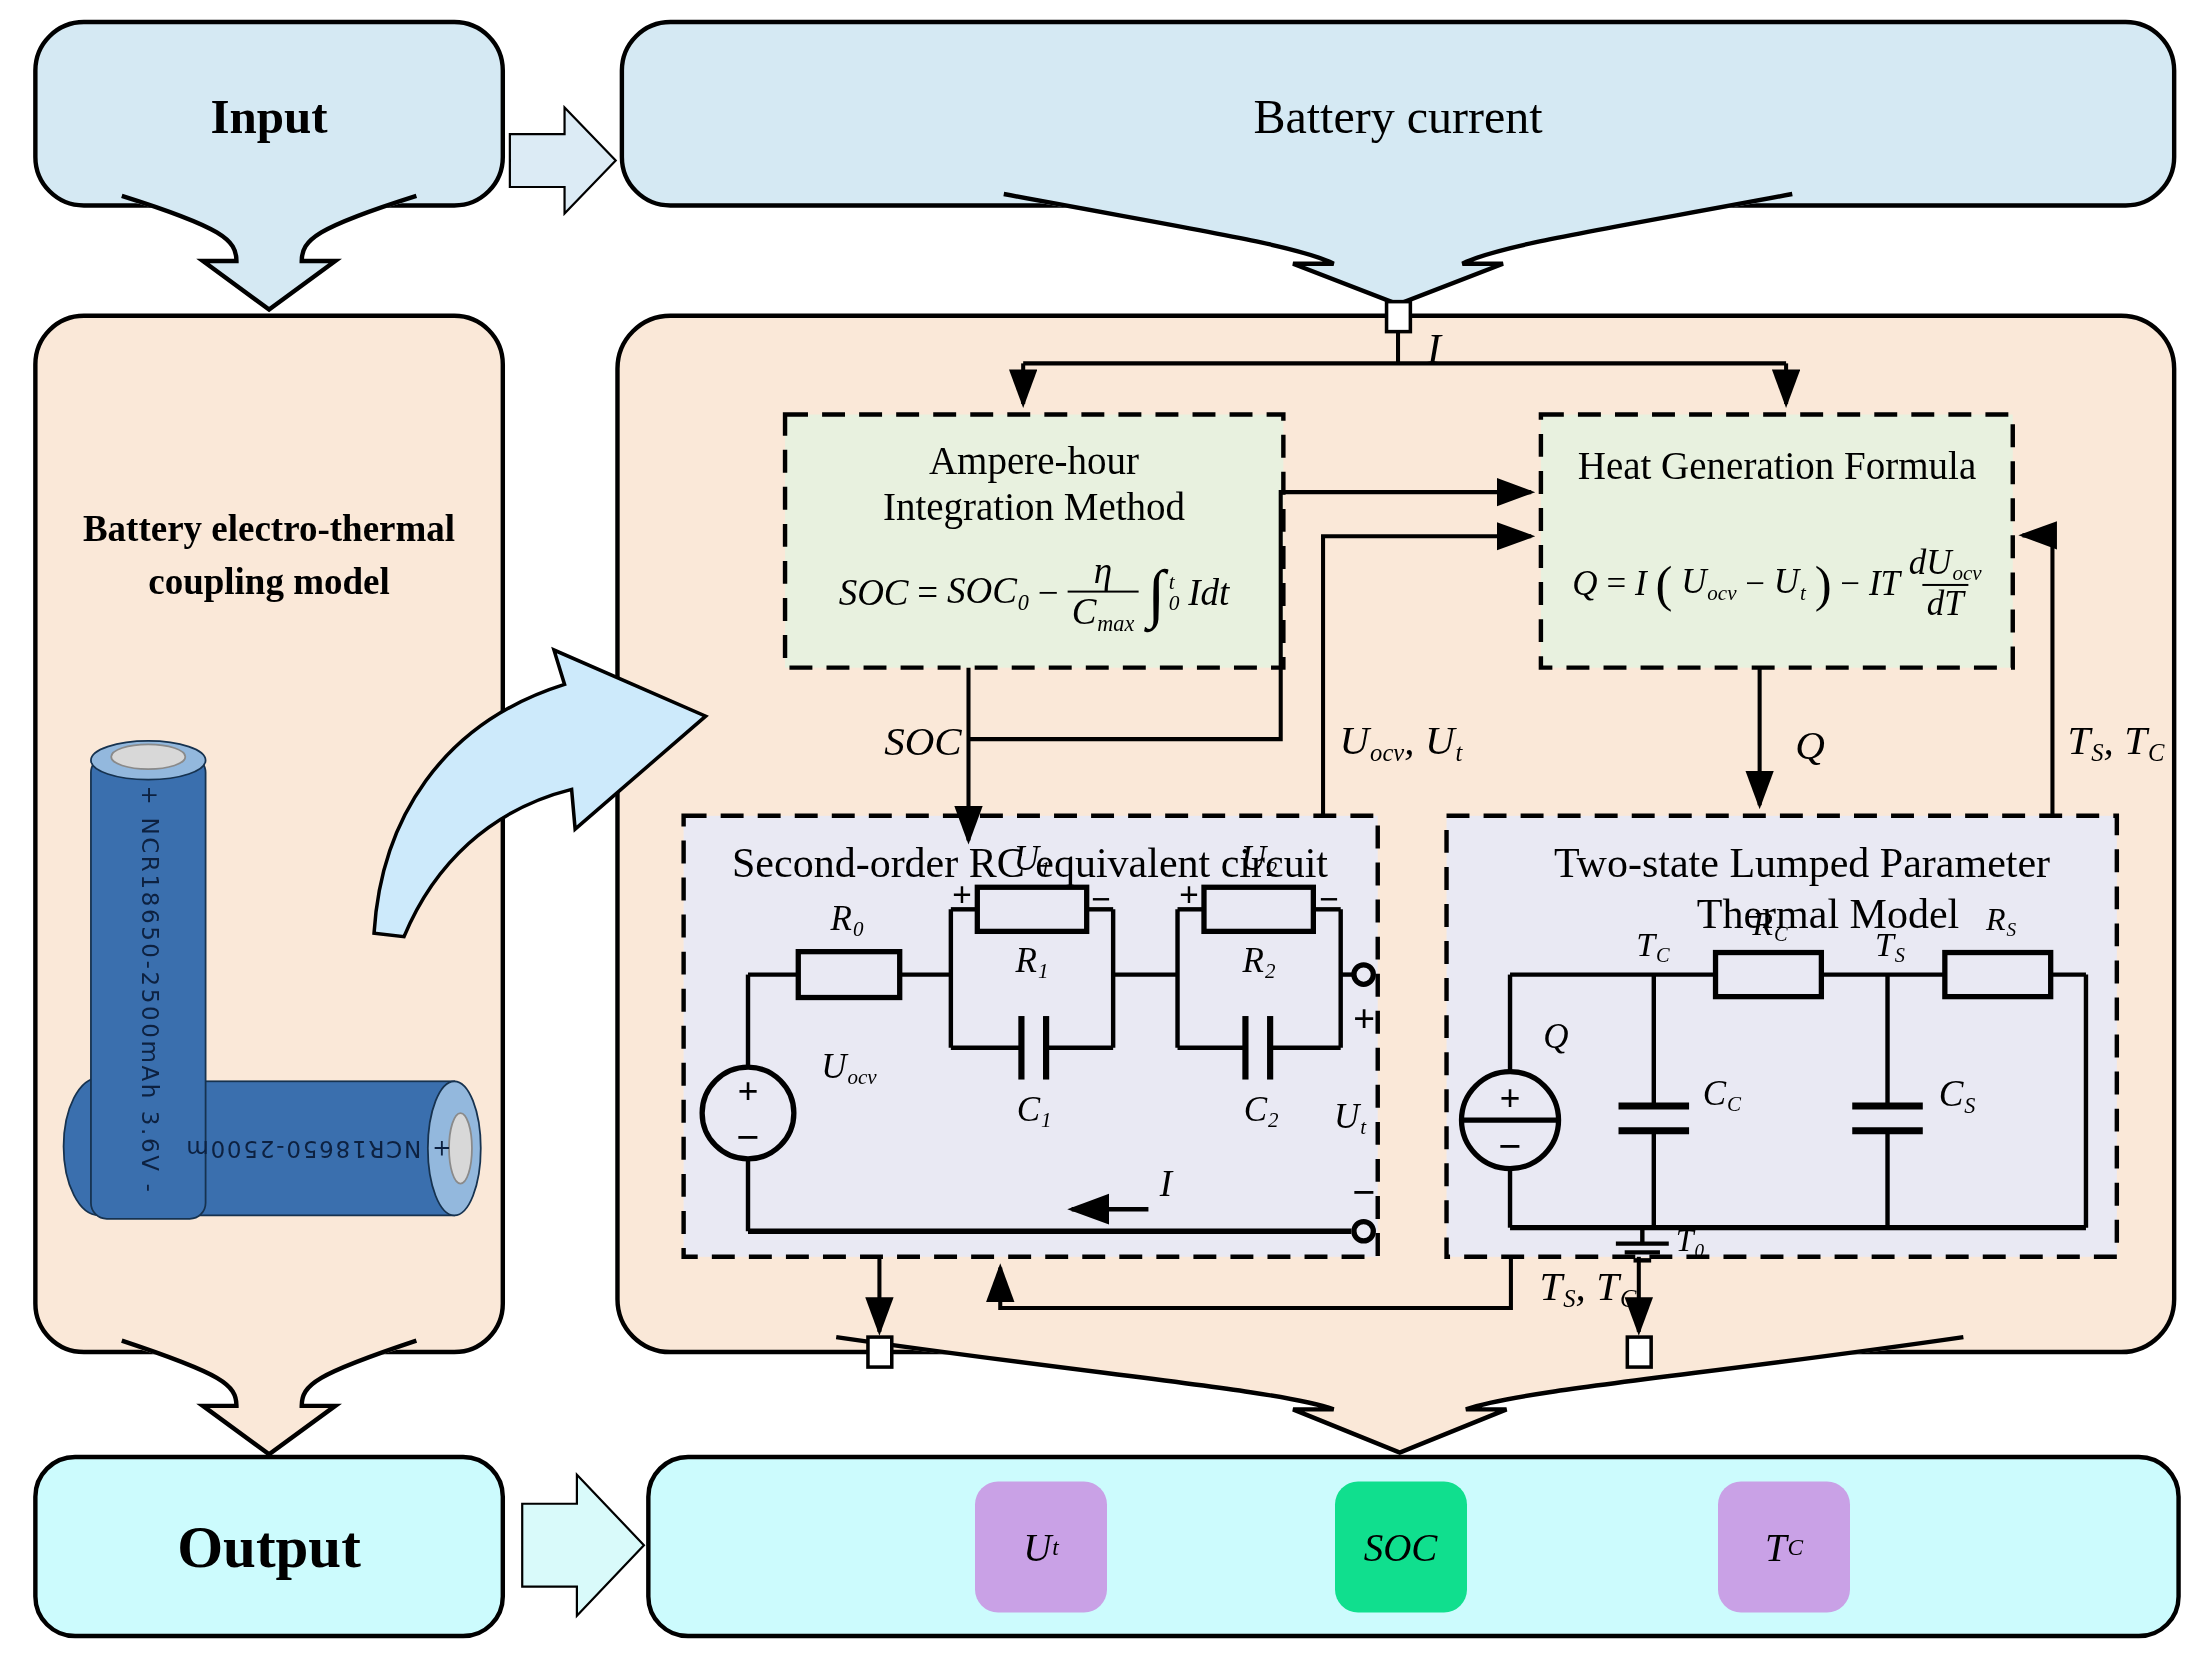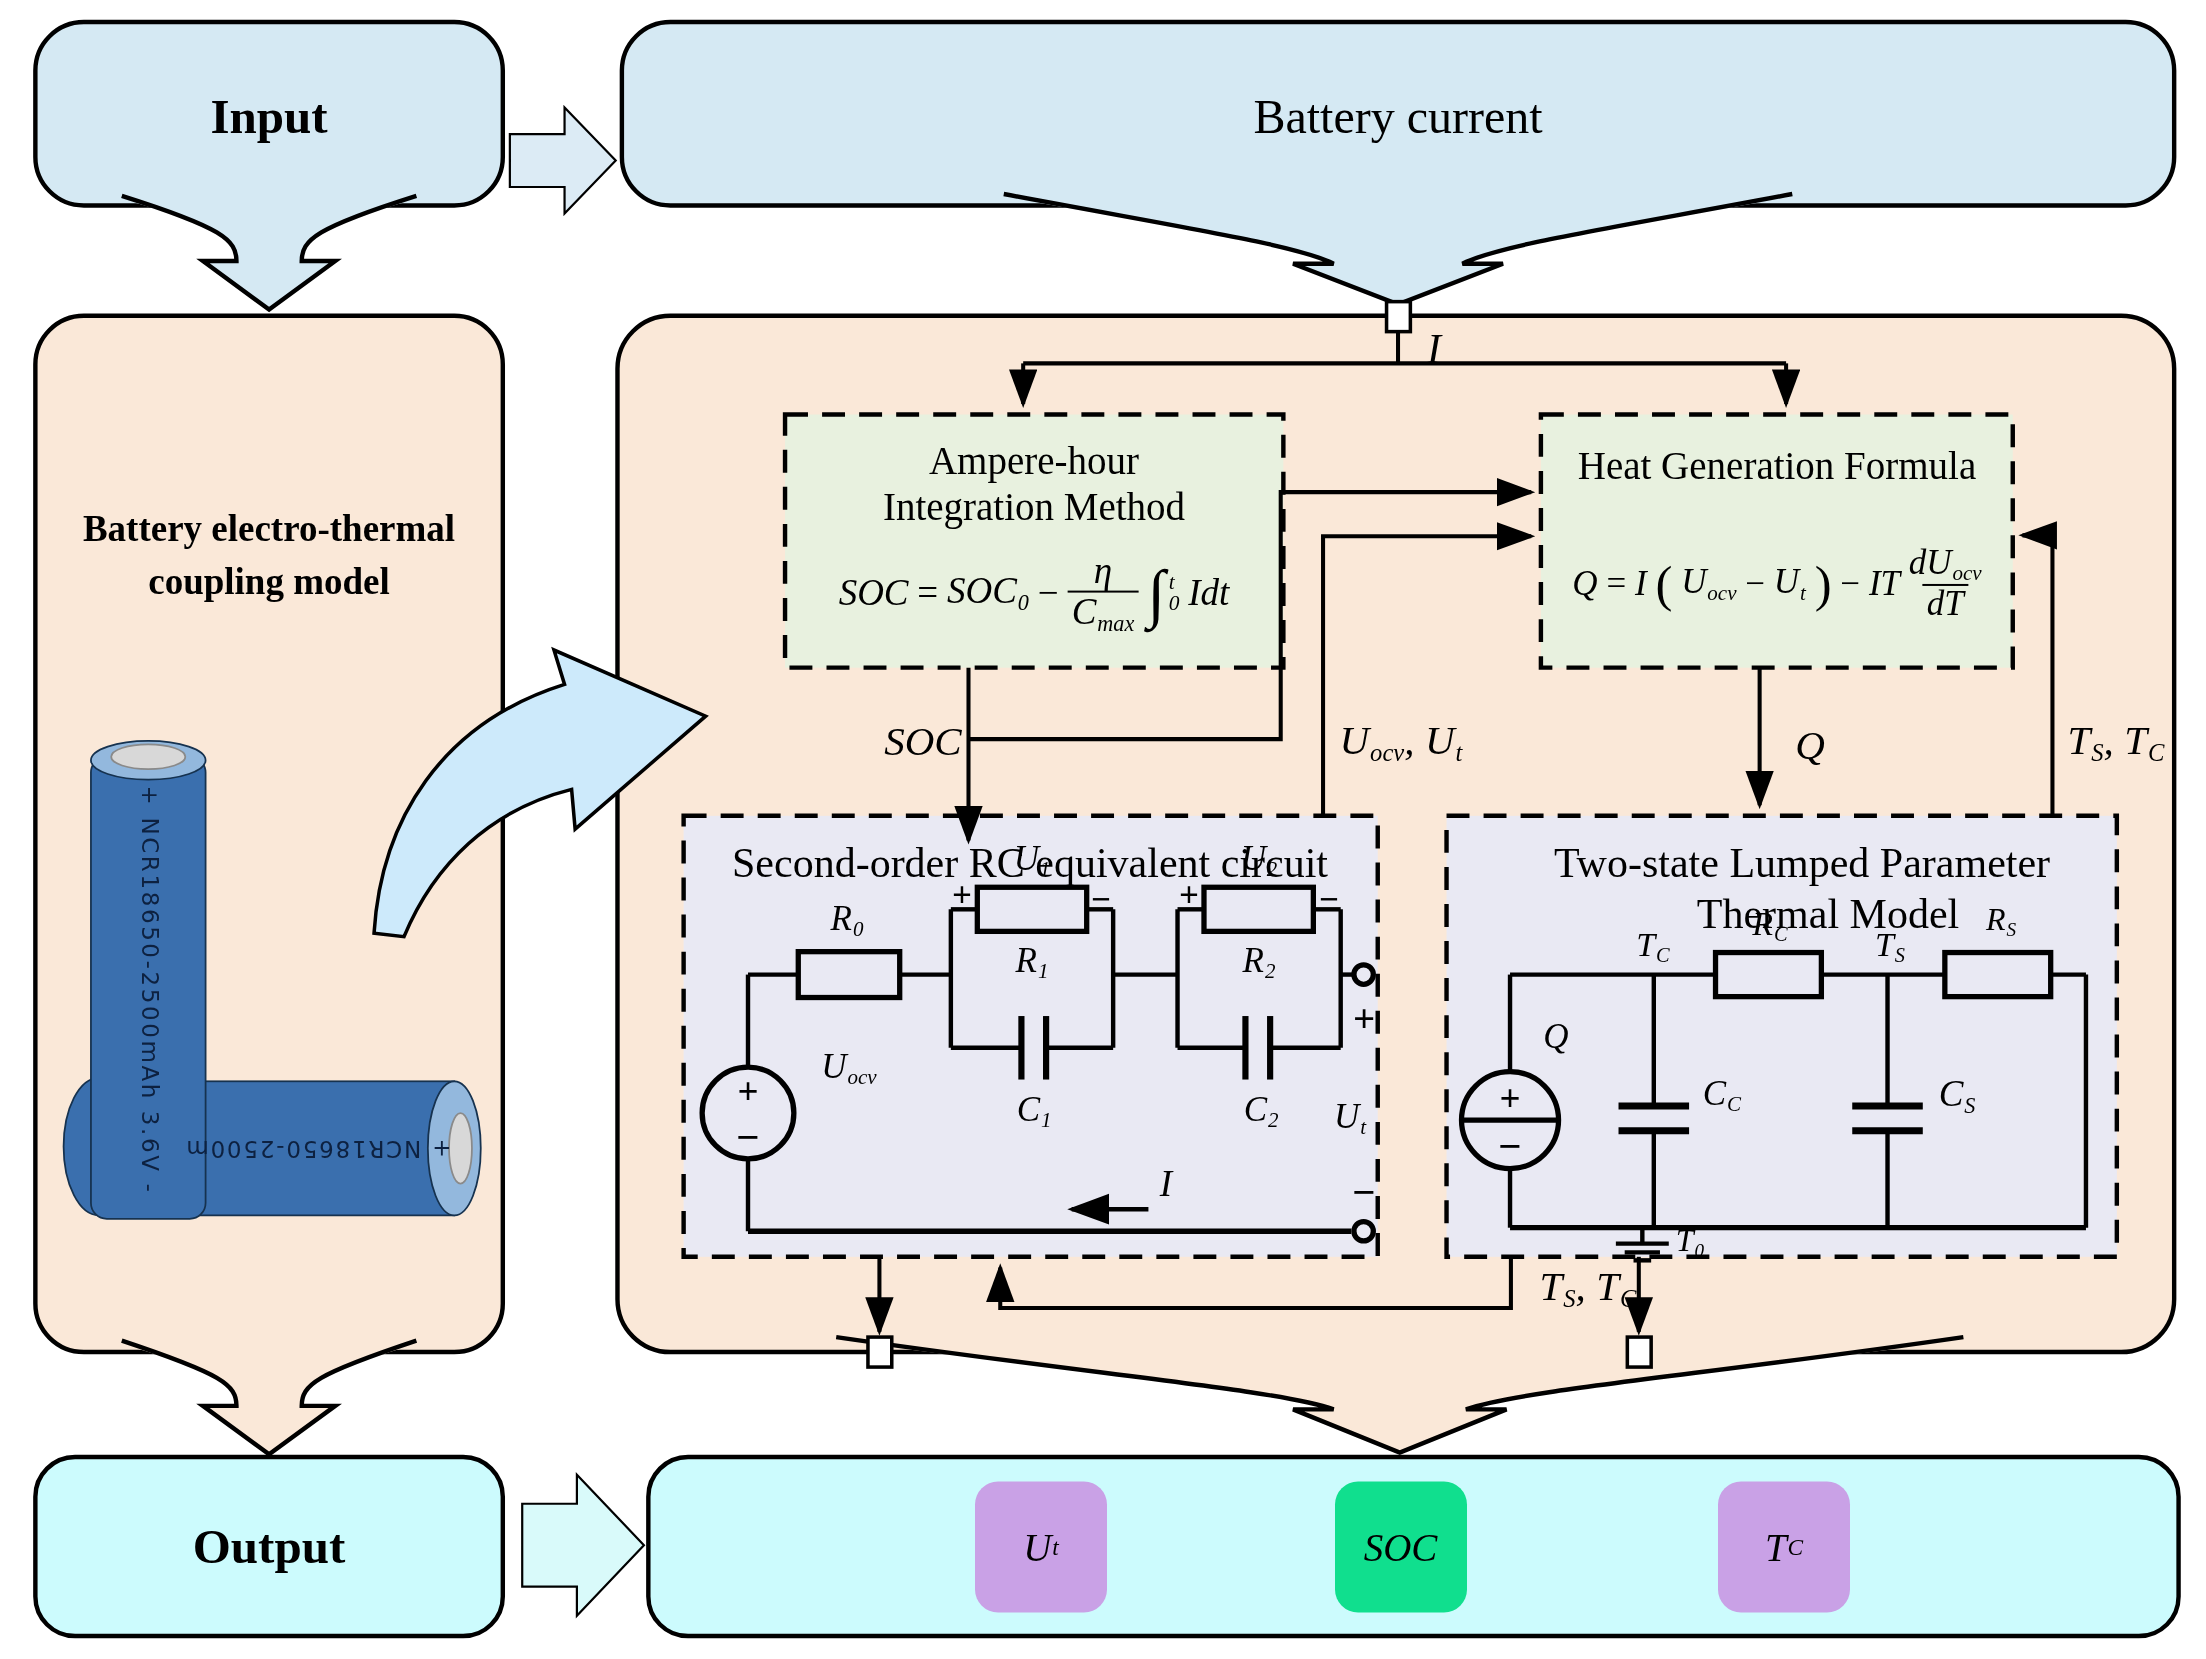--- a/index.html
+++ b/index.html
@@ -262,21 +262,21 @@
 <div class="t it" style="left:1653px;top:946px;font-size:34px;"><span>T</span><span class="sub">C</span></div>
 <div class="t it" style="left:1770px;top:925px;font-size:34px;"><span>R</span><span class="sub">C</span></div>
 <div class="t it" style="left:1890px;top:946px;font-size:34px;"><span>T</span><span class="sub">S</span></div>
 <div class="t it" style="left:2001px;top:921px;font-size:32px;"><span>R</span><span class="sub">S</span></div>
 <div class="t it" style="left:1722px;top:1096px;font-size:35px;"><span>C</span><span class="sub">C</span></div>
 <div class="t it" style="left:1957px;top:1096px;font-size:37px;"><span>C</span><span class="sub">S</span></div>
 <div class="t it" style="left:1690px;top:1242px;font-size:32px;"><span>T</span><span class="sub">0</span></div>
 <div class="t b" style="left:1510px;top:1099px;font-size:37px;">+</div>
 <div class="t b" style="left:1510px;top:1147px;font-size:41px;">−</div>
 
-<div class="t b" style="left:269px;top:1547px;font-size:49px;">Output</div>
+<div class="t b" style="left:269px;top:1547px;font-size:59px;">Output</div>
 <div class="chip chip-purple" style="left:1041px;top:1547px;width:132px;height:131px;">
   <span>U</span>
       <span class="sub">t</span>
 </div>
 <div class="chip chip-green" style="left:1401px;top:1547px;width:132px;height:131px;">
   <span>SOC</span>
       <span class="sub"></span>
 </div>
 <div class="chip chip-purple" style="left:1784px;top:1547px;width:132px;height:131px;">
   <span>T</span>

